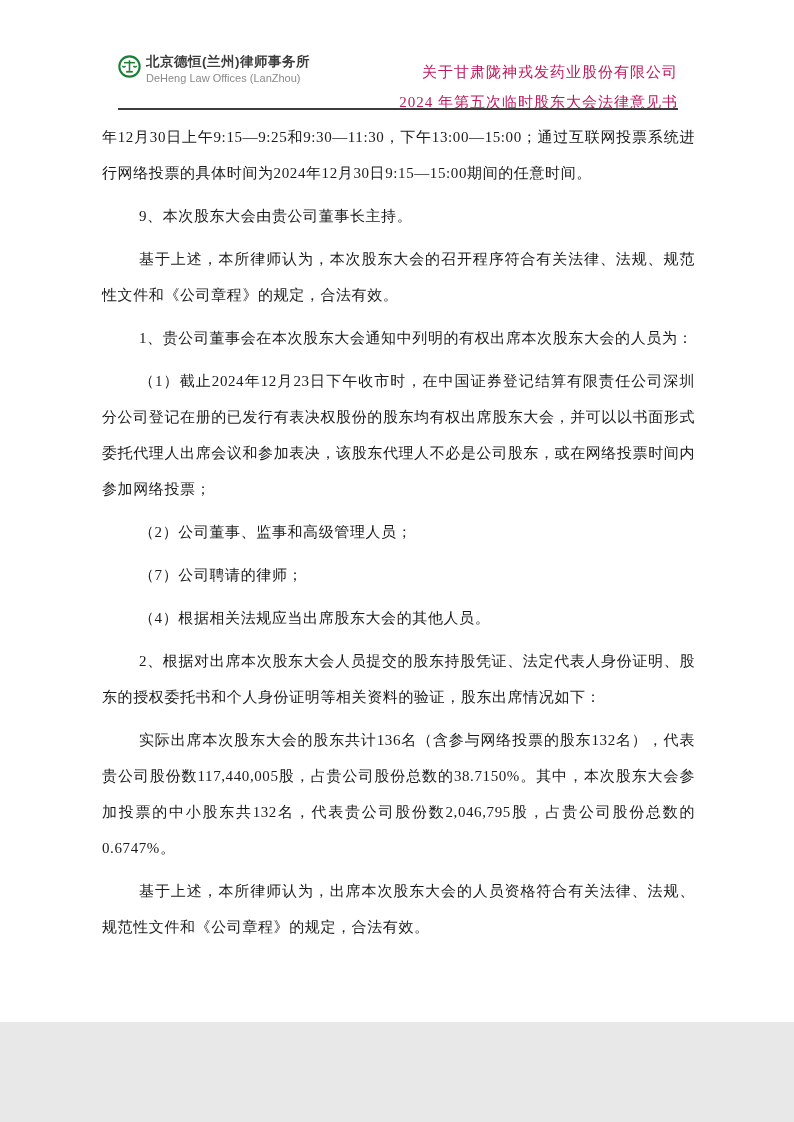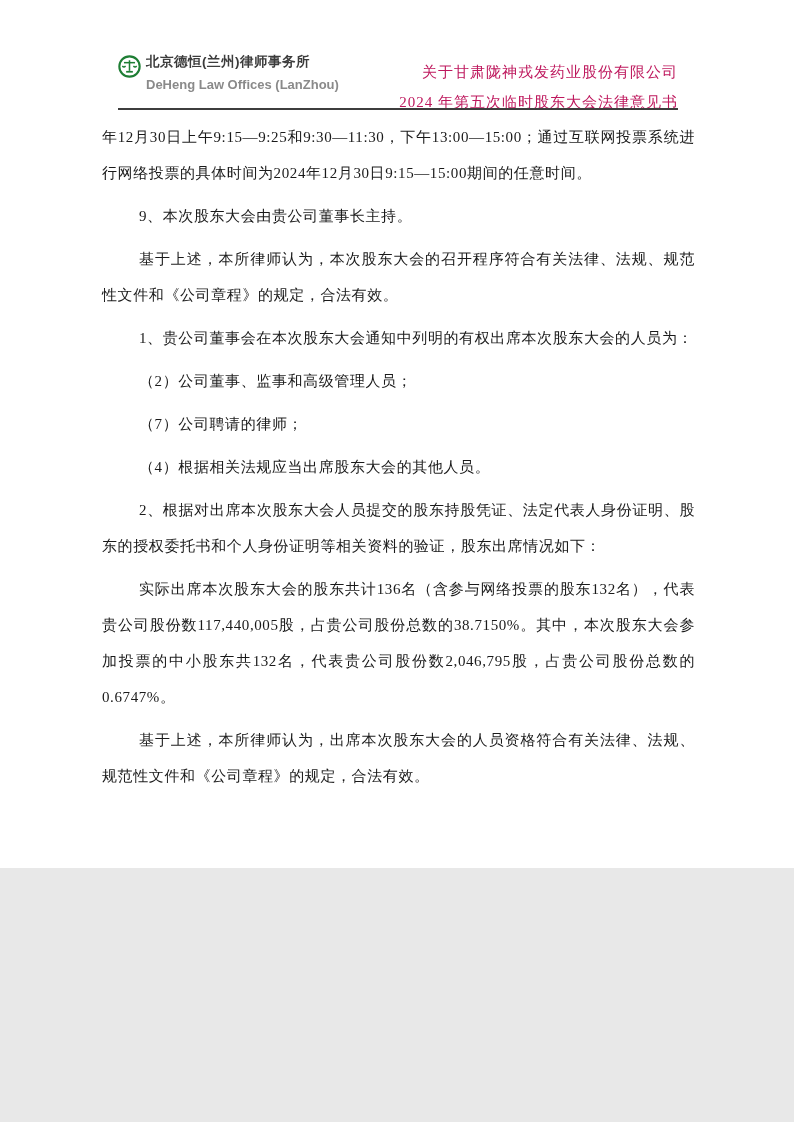--- a/index.html
+++ b/index.html
@@ -1,20 +1,20 @@
 <!DOCTYPE html>
 <html><head>
 <meta charset="utf-8">
 <style>
   * { margin: 0; padding: 0; box-sizing: border-box; }
   html, body { background: #e8e8e8; }
   .page {
     position: relative;
     width: 794px;
-    height: 868px;
+    height: 1022px;
     margin: 0 auto;
     background: #ffffff;
     overflow: hidden;
     font-family: "Liberation Serif", "DejaVu Serif", serif;
     color: #1a1a1a;
   }
   
   .letterhead {
     position: absolute;
     left: 118px;
@@ -34,24 +34,23 @@
   .firm-names { line-height: 1.15; }
   .firm-name-cn {
     font-family: "Liberation Sans", "DejaVu Sans", sans-serif;
     font-weight: bold;
     font-size: 13.5px;
     color: #3c3c3c;
     letter-spacing: 0.5px;
   }
   .firm-name-en {
     font-family: "Liberation Sans", "DejaVu Sans", sans-serif;
-    font-size: 13px;
+    font-size: 11px;
     color: #8a8a8a;
-    margin-top: 8px;
-    font-weight: bold;
+    margin-top: 2px;
   }
   .doc-ref {
     text-align: right;
     font-size: 15px;
     line-height: 30px;
     color: #be185d;
     letter-spacing: 1px;
     padding-top: 7px;
   }
   .header-rule {
@@ -125,20 +124,21 @@
     </div>
   </header>
 
   <div class="header-rule"></div>
 
   <main class="doc-body">
     <p class="para-cont">年12月30日上午9:15—9:25和9:30—11:30，下午13:00—15:00；通过互联网投票系统进行网络投票的具体时间为2024年12月30日9:15—15:00期间的任意时间。</p>
     <p class="para-indent">9、本次股东大会由贵公司董事长主持。</p>
     <p class="para-indent">基于上述，本所律师认为，本次股东大会的召开程序符合有关法律、法规、规范性文件和《公司章程》的规定，合法有效。</p>
     <p class="para-indent">1、贵公司董事会在本次股东大会通知中列明的有权出席本次股东大会的人员为：</p>
+    <p class="para-indent">（1）截止2024年12月23日下午收市时，在中国证券登记结算有限责任公司深圳分公司登记在册的已发行有表决权股份的股东均有权出席股东大会，并可以以书面形式委托代理人出席会议和参加表决，该股东代理人不必是公司股东，或在网络投票时间内参加网络投票；</p>
     <p class="para-indent">（2）公司董事、监事和高级管理人员；</p>
     <p class="para-indent">（7）公司聘请的律师；</p>
     <p class="para-indent">（4）根据相关法规应当出席股东大会的其他人员。</p>
     <p class="para-indent">2、根据对出席本次股东大会人员提交的股东持股凭证、法定代表人身份证明、股东的授权委托书和个人身份证明等相关资料的验证，股东出席情况如下：</p>
     <p class="para-indent">实际出席本次股东大会的股东共计136名（含参与网络投票的股东132名），代表贵公司股份数117,440,005股，占贵公司股份总数的38.7150%。其中，本次股东大会参加投票的中小股东共132名，代表贵公司股份数2,046,795股，占贵公司股份总数的0.6747%。</p>
     <p class="para-indent">基于上述，本所律师认为，出席本次股东大会的人员资格符合有关法律、法规、规范性文件和《公司章程》的规定，合法有效。</p>
   </main>
 
   <footer class="page-footer">
     <span>- 3 -</span>

